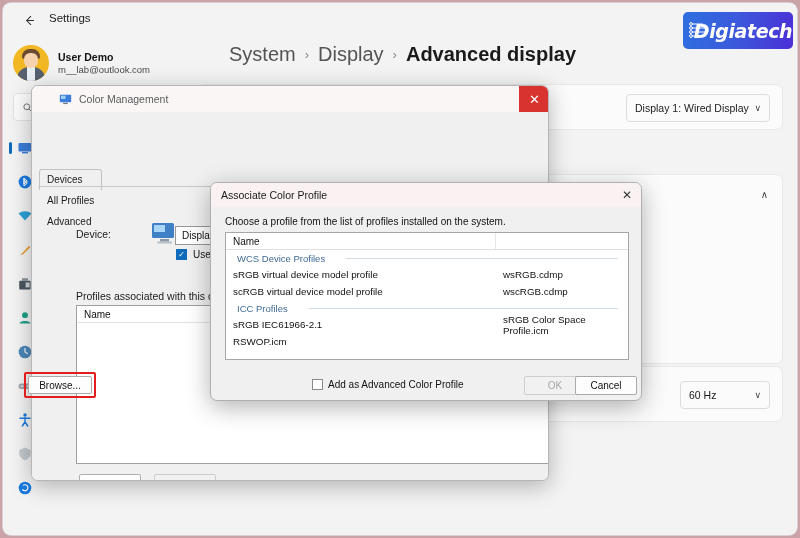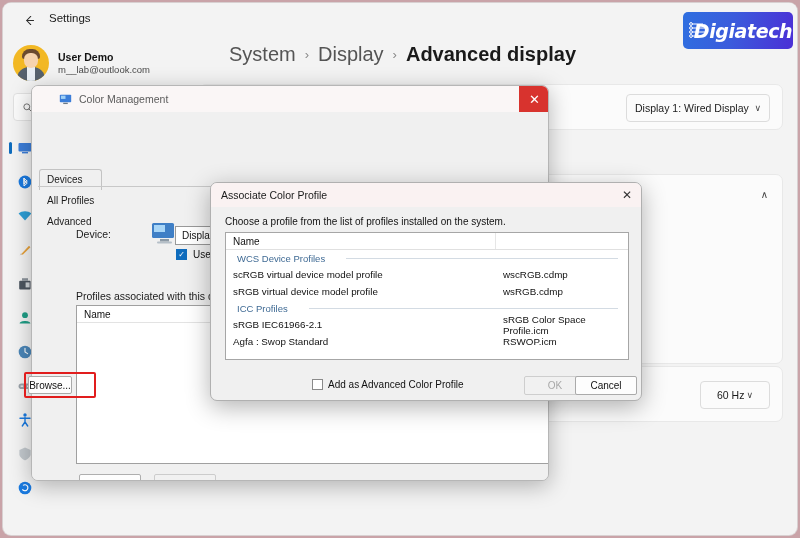--- a/index.html
+++ b/index.html
@@ -82,23 +82,23 @@
   #display-select {
     position:absolute; right:12px; top:9px; width:144px; height:28px;
     background:#fbfbfb; border:1px solid #dcdcdc; border-radius:4px;
     display:flex; align-items:center; justify-content:space-between; padding:0 8px;
   }
   #display-select .lbl { font-size:10.5px; color:#1b1b1b; }
   #card-adv { left:14px; top:140px; width:584px; height:190px; }
   #adv-chevron { position:absolute; right:14px; top:14px; font-size:10px; color:#444; }
   #card-rate { left:14px; top:332px; width:584px; height:56px; }
   #rate-select {
-    position:absolute; right:12px; top:14px; width:70px; height:28px;
+    position:absolute; right:12px; top:14px; width:90px; height:28px;
     background:#fbfbfb; border:1px solid #dcdcdc; border-radius:4px;
-    display:flex; align-items:center; justify-content:space-between; padding:0 16px;
+    display:flex; align-items:center; justify-content:space-between; padding:0 8px;
   }
   #rate-select .lbl { font-size:10.5px; color:#1b1b1b; }
   .chev { font-size:9px; color:#444; font-family:"DejaVu Sans", sans-serif; }
 
   
   #logo {
     position:absolute; right:7px; top:12px; width:110px; height:37px;
     border-radius:5px;
     background:linear-gradient(100deg,#2f6fe0 0%,#3b5bdc 45%,#4b2fd6 100%);
     display:flex; align-items:center; justify-content:center; overflow:hidden;
@@ -210,21 +210,21 @@
   #acp-list-header .c2 { width:113px; padding-left:7px; display:flex; align-items:center;
     border-right:1px solid #e6e6e6; }
   #acp-list-header .c3 { flex:1; }
   .grp-row { height:16px; display:flex; align-items:center; padding-left:11px; gap:21px; }
   .grp-row .gl { font-size:9.5px; color:#3f6a94; white-space:nowrap; }
   .grp-row .rule { flex:1; height:1px; background:#d3dbe3; margin-right:10px; }
   .prof-row { height:17px; display:flex; align-items:center; font-size:9.8px; color:#111; }
   .prof-row .n { width:270px; padding-left:7px; }
   .prof-row .f { flex:1; padding-left:7px; }
   #acp-browse {
-    position:absolute; left:28px; top:376px; width:44px; height:18px;
+    position:absolute; left:28px; top:376px; width:64px; height:18px;
     background:#fdfdfd; border:1px solid #aaa; border-radius:2px;
     display:flex; align-items:center; justify-content:center; font-size:10px; color:#111;
   }
   #acp-browse-hl {
     position:absolute; left:24px; top:372px; width:72px; height:26px;
     border:2px solid #e11d1d; border-radius:2px; pointer-events:none;
   }
   #acp-addadv { position:absolute; left:312px; top:379px; display:flex; align-items:center; gap:5px; }
   #acp-addadv .lbl { font-size:10px; color:#111; }
   #acp-ok {
@@ -453,38 +453,37 @@
     <div id="acp-list-header">
       <div class="c1">Name</div>
       <div class="c3"></div>
     </div>
 
     <div class="grp-row">
       <span class="gl">WCS Device Profiles</span>
       <span class="rule"></span>
     </div>
     <div class="prof-row">
+      <span class="n">sRGB virtual device model profile</span>
+      <span class="f">wsRGB.cdmp</span>
+    </div>
+    <div class="prof-row">
       <span class="n">scRGB virtual device model profile</span>
       <span class="f">wscRGB.cdmp</span>
-    </div>
-    <div class="prof-row">
-      <span class="n">sRGB virtual device model profile</span>
-      <span class="f">wsRGB.cdmp</span>
     </div>
 
     <div class="grp-row">
       <span class="gl">ICC Profiles</span>
       <span class="rule"></span>
     </div>
     <div class="prof-row">
       <span class="n">sRGB IEC61966-2.1</span>
       <span class="f">sRGB Color Space Profile.icm</span>
     </div>
     <div class="prof-row">
-      <span class="n">Agfa : Swop Standard</span>
       <span class="f">RSWOP.icm</span>
     </div>
   </div>
 </div>
 
 <div id="acp-browse">Browse...</div>
 <div id="acp-browse-hl"></div>
 <div id="acp-addadv">
   <span class="cbx empty-box"></span>
   <span class="lbl">Add as Advanced Color Profile</span>

